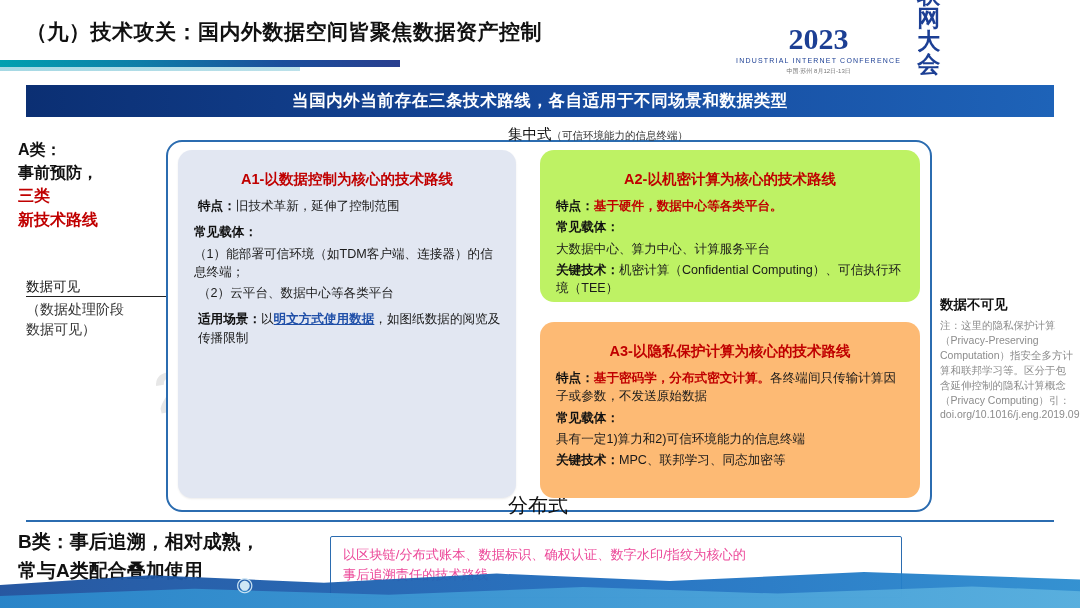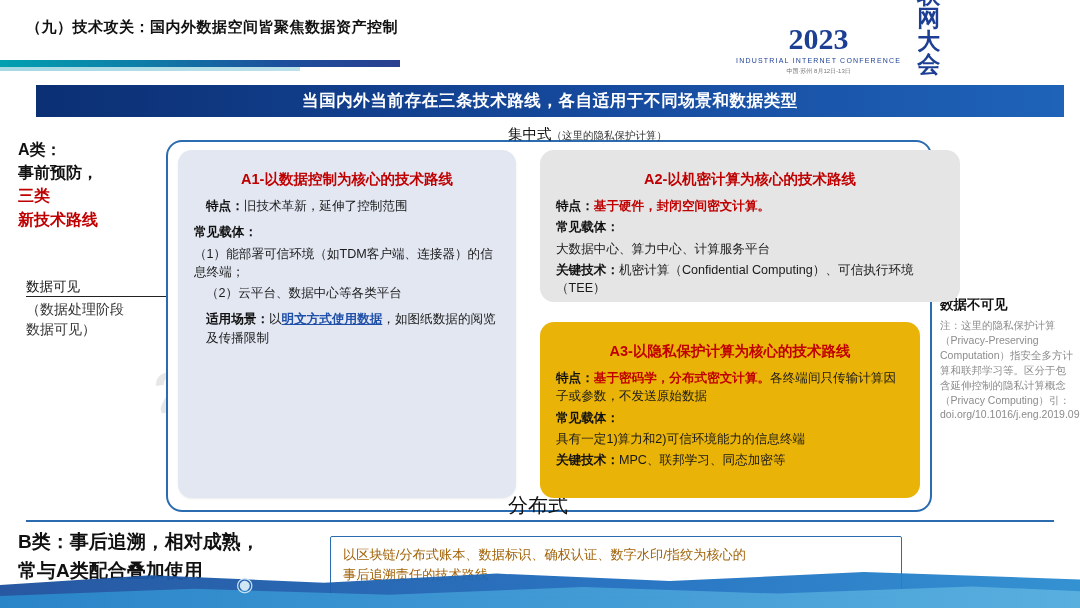--- a/index.html
+++ b/index.html
@@ -8,21 +8,21 @@
     font-family:"Liberation Sans","DejaVu Sans",sans-serif;
     background:#ffffff;
     position:relative;
     overflow:hidden;
   }
   .slide{position:absolute;left:0;top:0;width:1080px;height:608px;background:#fff;}
 
   
   .title{
     position:absolute;left:26px;top:18px;
-    font-size:15px;font-weight:bold;color:#111;
+    font-size:21px;font-weight:bold;color:#111;
     letter-spacing:0.5px;
     white-space:nowrap;
   }
 
   
   .logo{
     position:absolute;right:14px;top:28px;width:330px;height:48px;
     display:flex;align-items:flex-end;gap:8px;
   }
   .logo-year{
@@ -44,54 +44,54 @@
   .colorbar{position:absolute;left:0;top:60px;width:400px;height:7px;
     background:linear-gradient(to right,#00a0b0 0%,#0f7ea8 35%,#1c4f9c 70%,#2a3f8f 100%);}
   .colorbar2{position:absolute;left:0;top:67px;width:300px;height:4px;
     background:linear-gradient(to right,#7fc8d8 0%,#9fd4e0 100%);opacity:.7;}
 
   
   .banner{
     position:absolute;left:26px;top:85px;width:1028px;height:32px;
     background:linear-gradient(to right,#0b2f73,#164a9e 55%,#1e63b8);
     display:flex;align-items:center;justify-content:center;
-    color:#fff;font-size:16.5px;font-weight:bold;letter-spacing:0.6px;margin-left:10px;
+    color:#fff;font-size:16.5px;font-weight:bold;letter-spacing:0.6px;
   }
 
   
   .bigbox{
     position:absolute;left:166px;top:140px;width:762px;height:368px;
     border:2px solid #2b6cb0;border-radius:16px;background:#ffffff;
   }
 
   
   .panelA1{
     position:absolute;left:178px;top:150px;width:338px;height:348px;
     background:#e2e7f2;border-radius:14px;
     box-shadow:0 1px 2px rgba(0,0,0,.08);
   }
   .panelA2{
-    position:absolute;left:540px;top:150px;width:420px;height:152px;
-    background:#e5e5e5;border-radius:14px;
+    position:absolute;left:540px;top:150px;width:380px;height:152px;
+    background:#bef264;border-radius:14px;
   }
   .panelA3{
     position:absolute;left:540px;top:322px;width:380px;height:176px;
-    background:#eab308;border-radius:14px;
+    background:#fdba74;border-radius:14px;
   }
   .panel-title{
     font-size:14.5px;font-weight:bold;color:#c00000;text-align:center;
     padding-top:20px;
   }
   .panel-body{
     padding:8px 14px 0 16px;font-size:12.6px;color:#1a1a1a;line-height:1.45;
   }
   .lbl{font-weight:bold;color:#111;}
   .red{color:#c00000;font-weight:bold;}
   .blue-u{color:#1f4fa8;text-decoration:underline;font-weight:bold;}
-  .para{margin:0 0 8px 12px;}
+  .para{margin:0 0 8px 4px;}
   .para-tight{margin:0 0 3px 0;}
 
   
   .leftA{
     position:absolute;left:18px;top:138px;width:150px;
     font-size:16px;font-weight:bold;color:#111;line-height:1.45;
   }
   .leftA .r{color:#c00000;}
   .left-vis{
     position:absolute;left:26px;top:278px;width:140px;
@@ -128,21 +128,21 @@
   .bottom-div{
     position:absolute;left:26px;top:520px;width:1028px;height:2px;background:#2b6cb0;
   }
   .leftB{
     position:absolute;left:18px;top:528px;width:300px;
     font-size:19px;font-weight:bold;color:#111;line-height:1.5;
   }
   .bbox{
     position:absolute;left:330px;top:536px;width:572px;height:62px;
     border:1.5px solid #2b6cb0;background:#fff;border-radius:2px;
-    padding:8px 12px;font-size:13.2px;color:#a16207;line-height:1.55;
+    padding:8px 12px;font-size:13.2px;color:#ec4899;line-height:1.55;
     box-sizing:border-box;
   }
 
   
   .wave{
     position:absolute;left:0;bottom:0;width:1080px;height:42px;
     background:linear-gradient(to right,#1c4f9c,#1f6fc0 60%,#2a8ccf);
     clip-path:polygon(0 45%,14% 22%,30% 40%,46% 18%,62% 36%,80% 14%,100% 32%,100% 100%,0 100%);
     opacity:.95;
   }
@@ -188,21 +188,21 @@
   <div class="colorbar"></div>
   <div class="colorbar2"></div>
 
   <div class="banner">当国内外当前存在三条技术路线，各自适用于不同场景和数据类型</div>
 
   <div class="watermark">2023工业互联网大会</div>
 
   <div class="bigbox"></div>
 
   <div class="lbl-central">
-    <span>集中式</span><span class="small">（这里的隐私保护计算）</span>
+    <span>集中式</span><span class="small">（可信环境能力的信息终端）</span>
   </div>
   <div class="lbl-dist">分布式</div>
 
   <div class="leftA">
     <div>A类：</div>
     <div>事前预防，</div>
     <div class="r">三类</div>
     <div class="r">新技术路线</div>
   </div>
   <div class="left-vis">数据可见</div>
@@ -227,21 +227,21 @@
       <p class="para">
         <span class="lbl">适用场景：</span><span>以</span><span class="blue-u">明文方式使用数据</span><span>，如图纸数据的阅览及传播限制</span>
       </p>
     </div>
   </div>
 
   <div class="panelA2">
     <div class="panel-title">A2-以机密计算为核心的技术路线</div>
     <div class="panel-body">
       <p class="para-tight">
-        <span class="lbl">特点：</span><span class="red">基于硬件，封闭空间密文计算。</span>
+        <span class="lbl">特点：</span><span class="red">基于硬件，数据中心等各类平台。</span>
       </p>
       <p class="para-tight">
         <span class="lbl">常见载体：</span>
       </p>
       <p class="para-tight">大数据中心、算力中心、计算服务平台</p>
       <p class="para-tight">
         <span class="lbl">关键技术：</span><span>机密计算（Confidential Computing）、可信执行环境（TEE）</span>
       </p>
     </div>
   </div>

